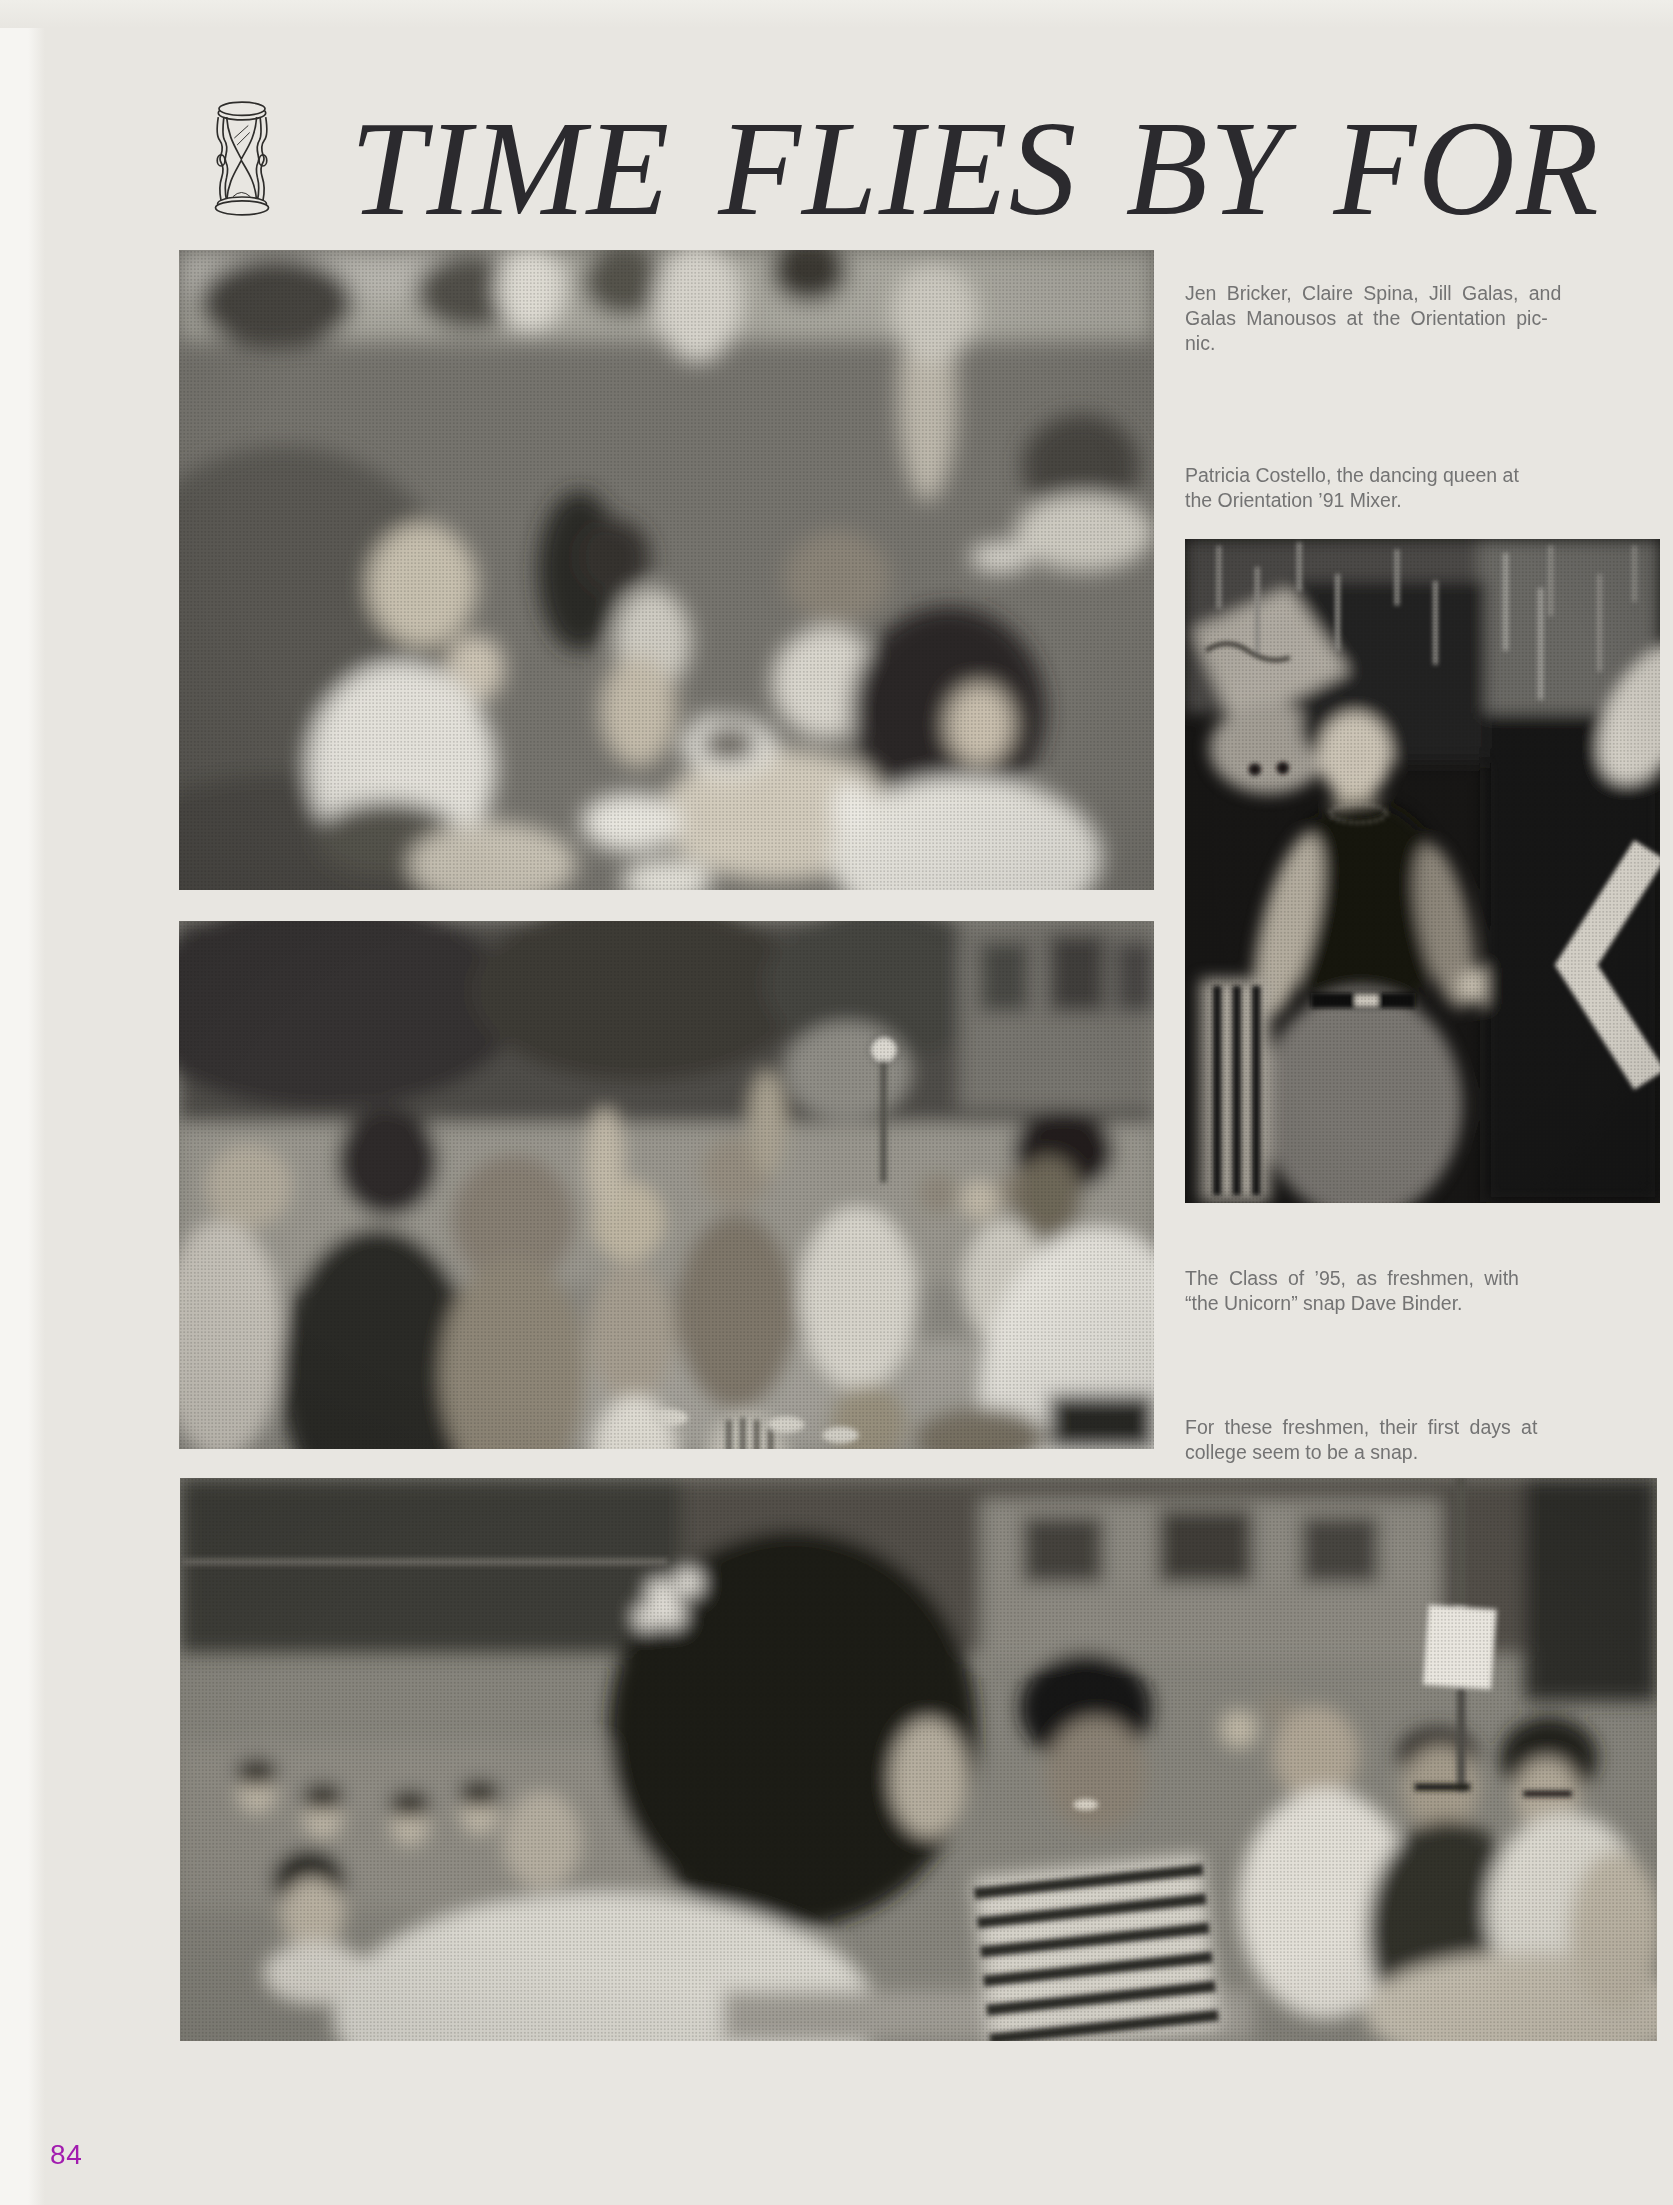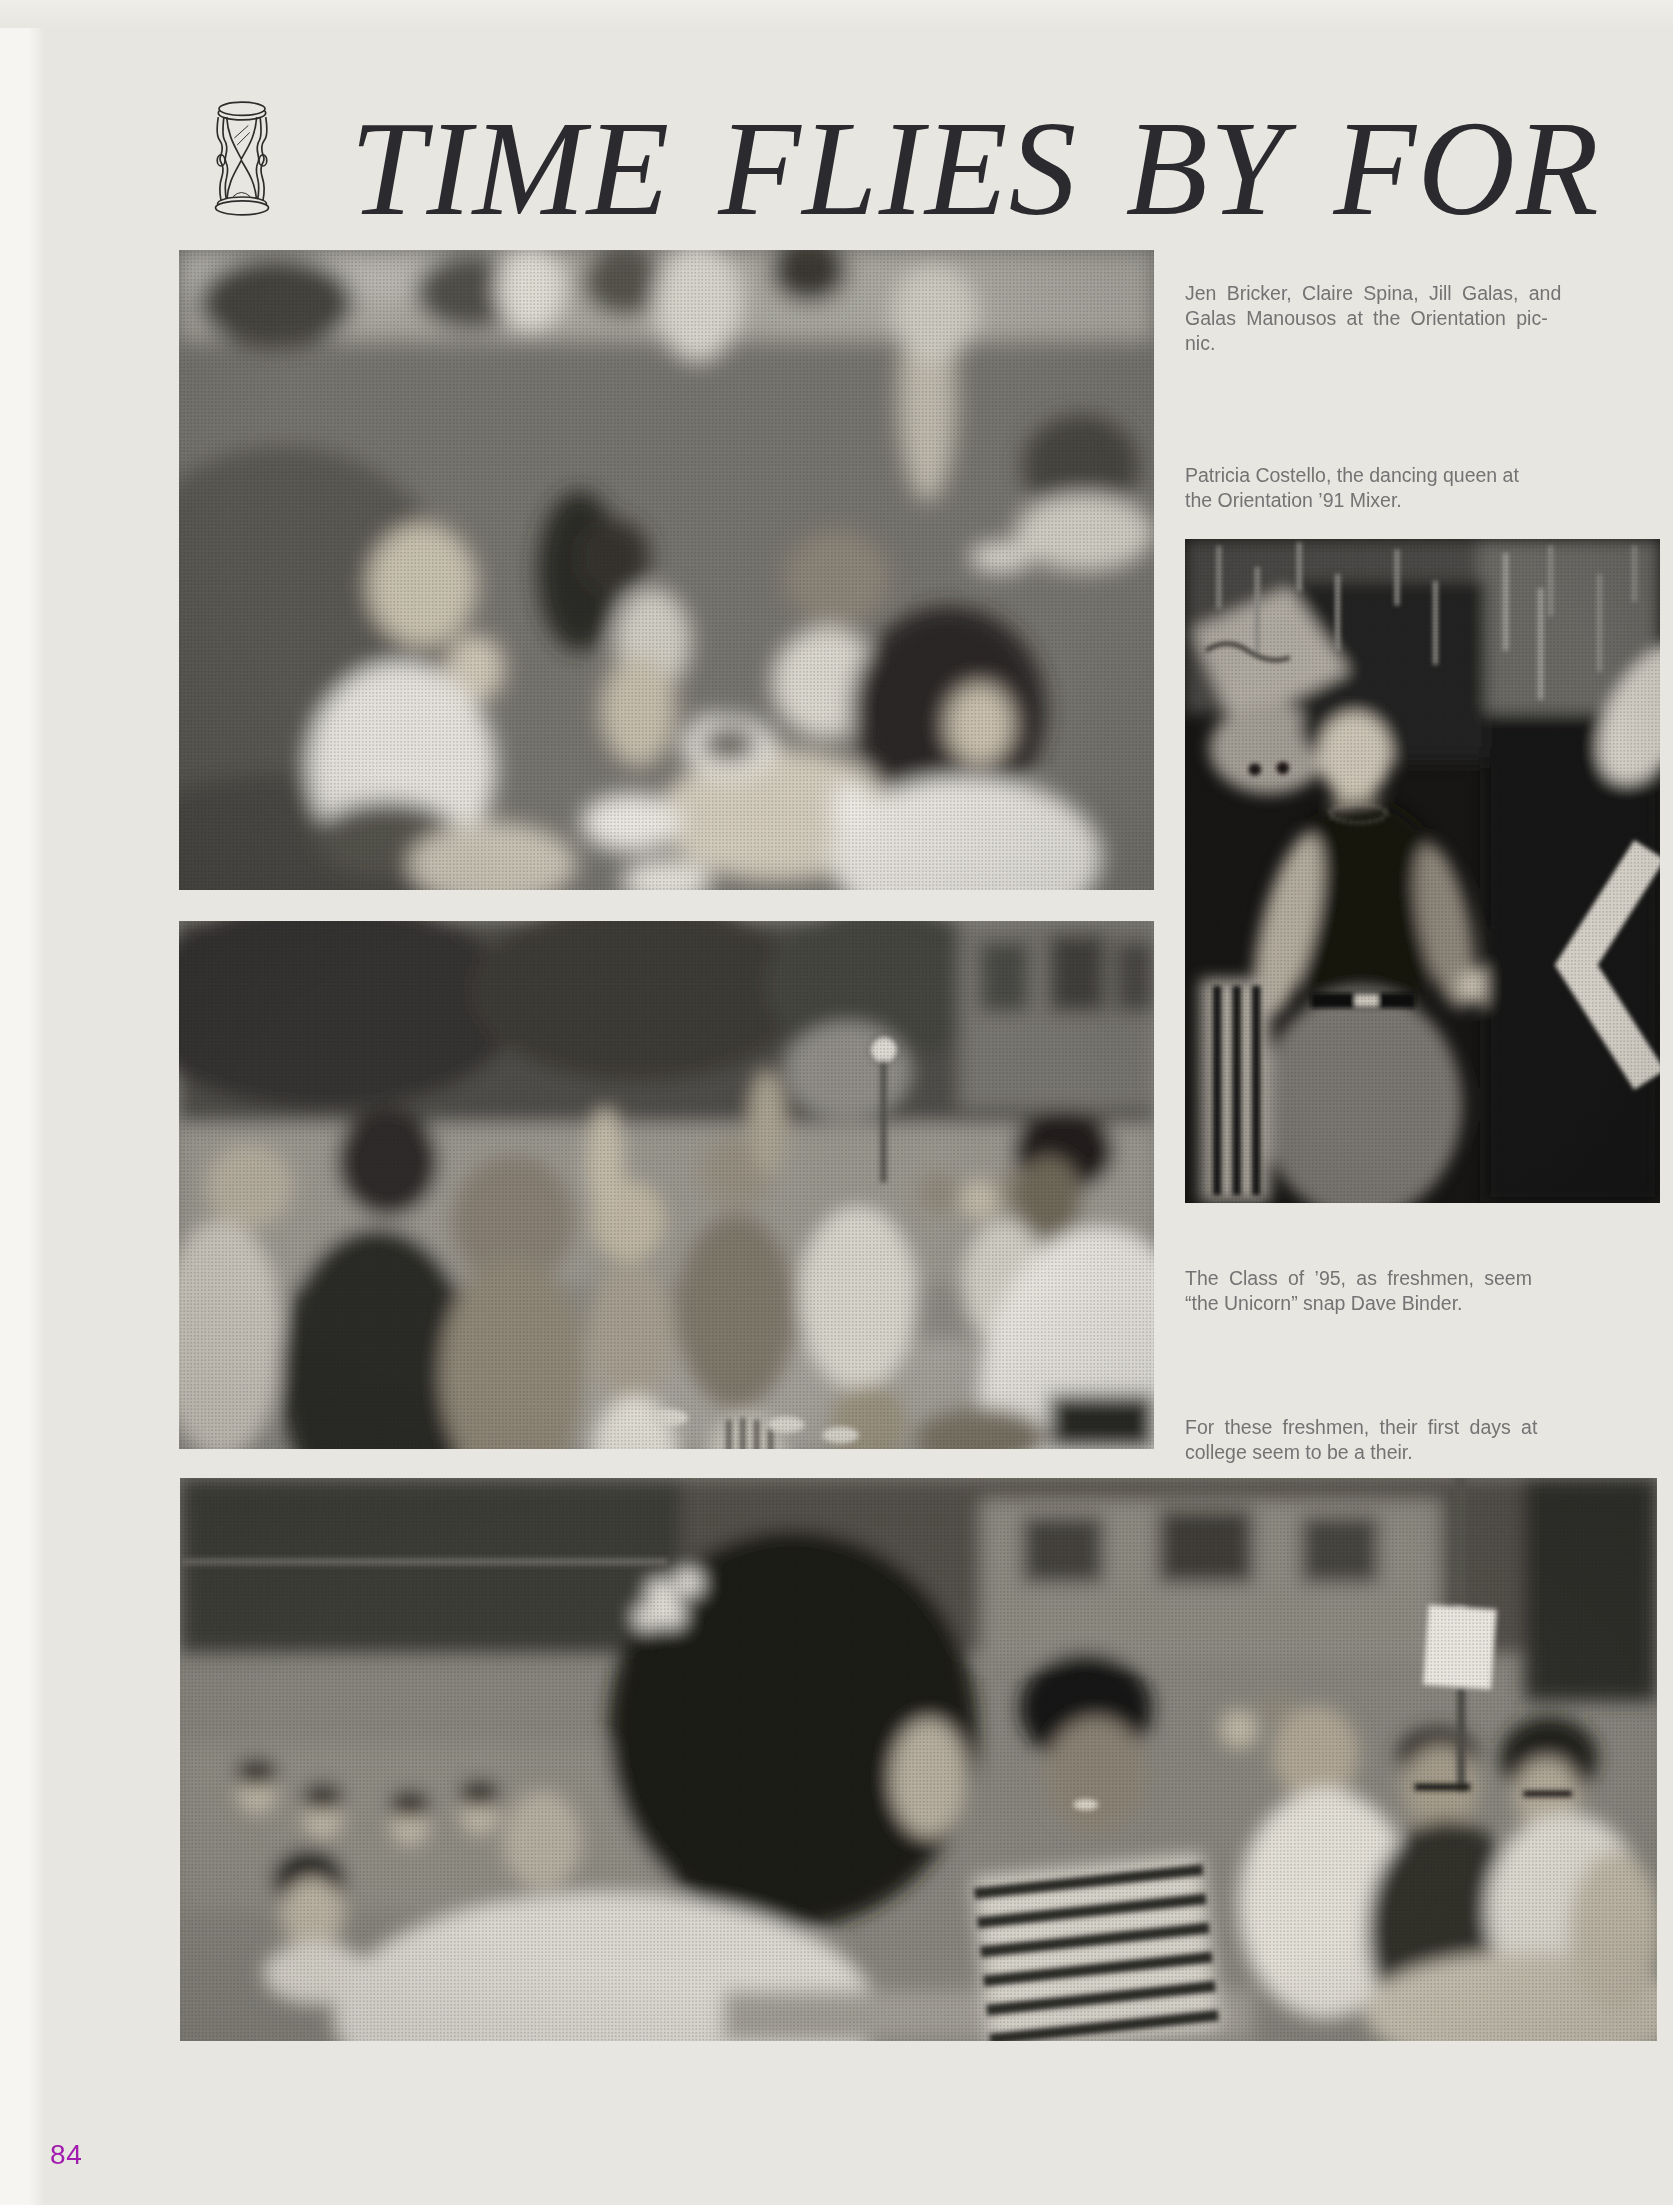--- a/index.html
+++ b/index.html
@@ -327,23 +327,23 @@
   <div class="cap-line stretch">Galas Manousos at the Orientation pic-</div>
   <div class="cap-line">nic.</div>
 </div>
 
 <div class="caption" style="left:1185px;top:463px">
   <div class="cap-line">Patricia Costello, the dancing queen at</div>
   <div class="cap-line">the Orientation ’91 Mixer.</div>
 </div>
 
 <div class="caption" style="left:1185px;top:1266px">
-  <div class="cap-line stretch">The Class of ’95, as freshmen, seem</div>
+  <div class="cap-line stretch">The Class of ’95, as freshmen, with</div>
   <div class="cap-line">“the Unicorn” snap Dave Binder.</div>
 </div>
 
 <div class="caption" style="left:1185px;top:1415px">
   <div class="cap-line stretch">For these freshmen, their first days at</div>
-  <div class="cap-line">college seem to be a their.</div>
+  <div class="cap-line">college seem to be a snap.</div>
 </div>
 
 <div class="pageno">84</div>
 
 
 </body></html>

